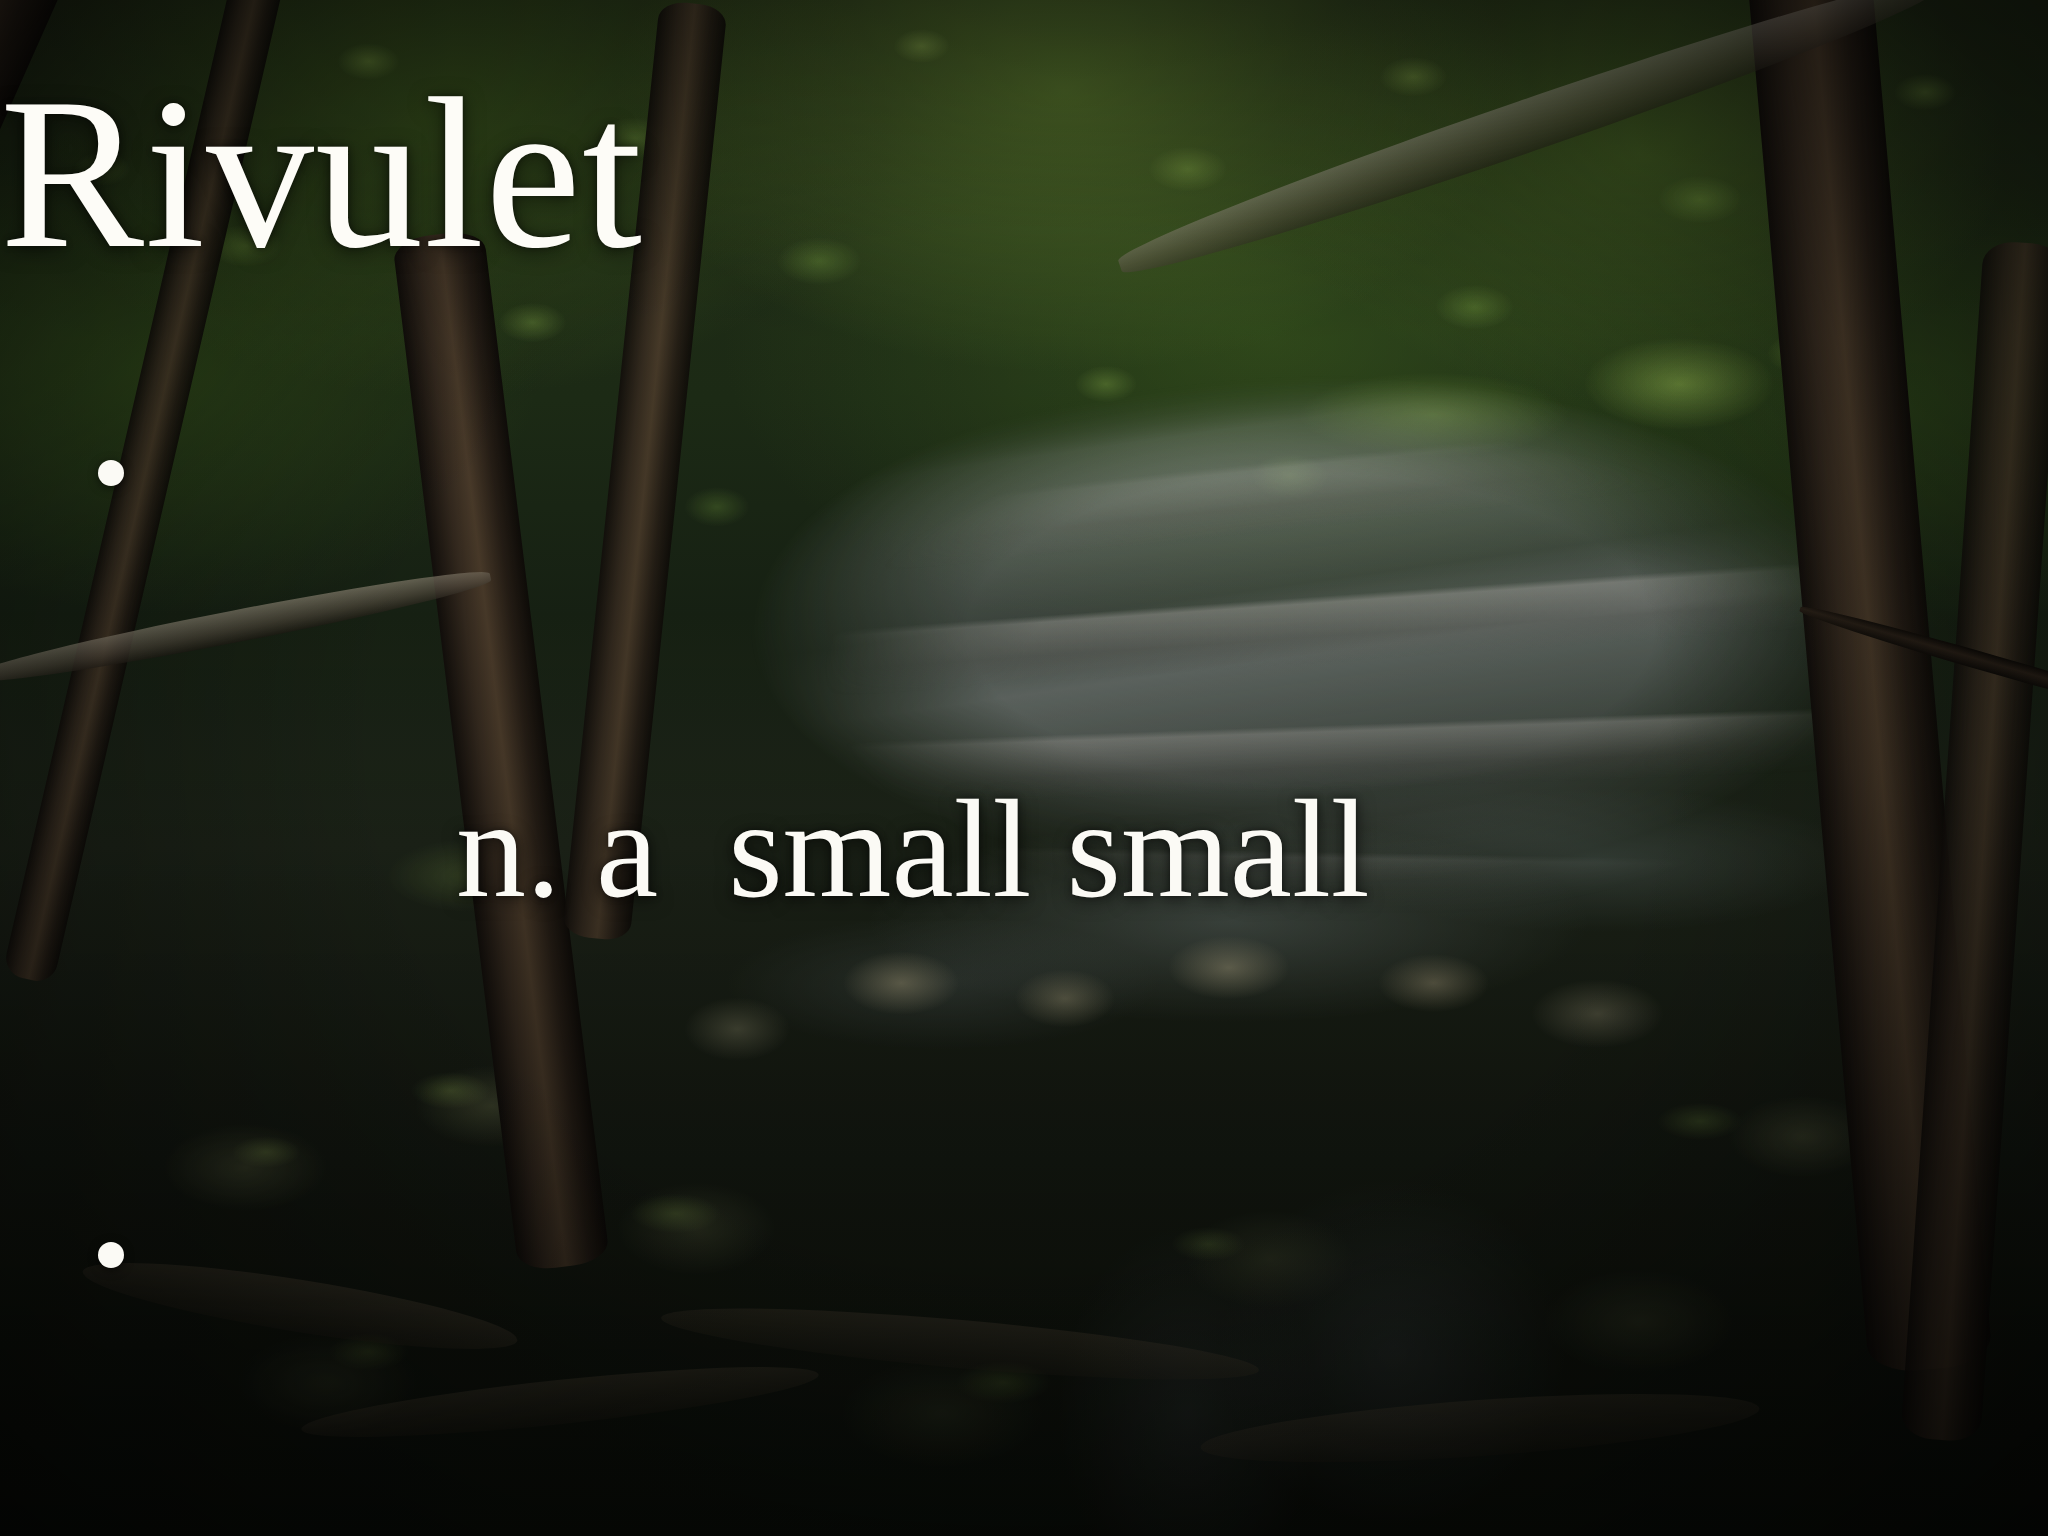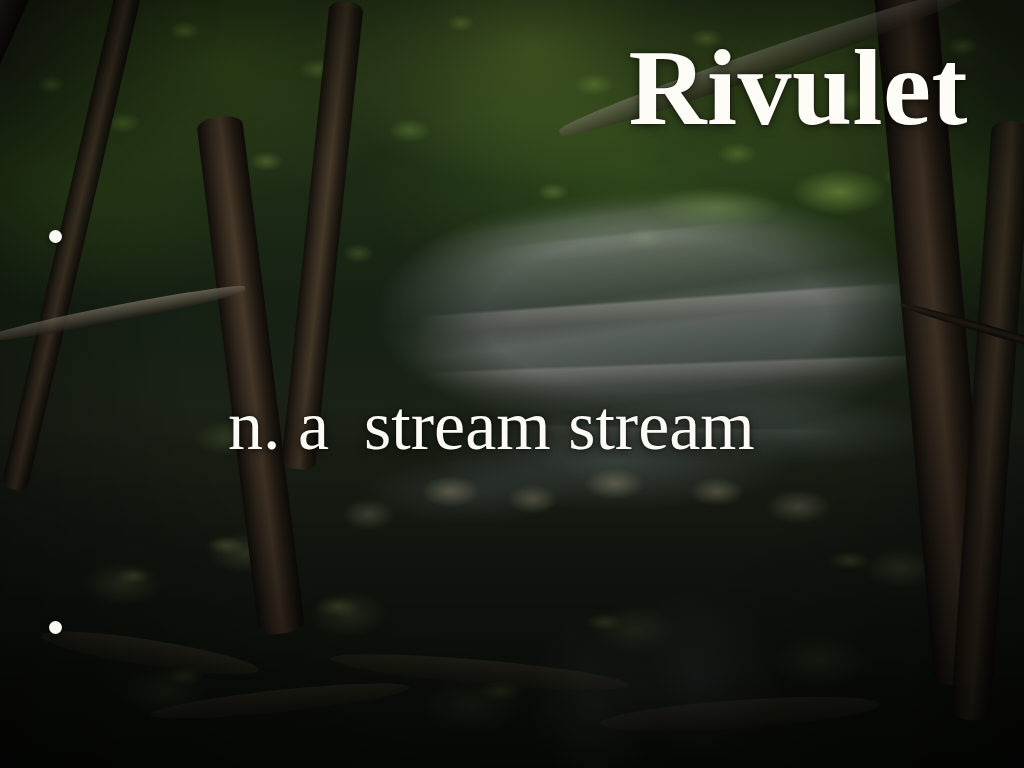--- a/index.html
+++ b/index.html
@@ -159,25 +159,25 @@
   
   .content {
     position: absolute;
     inset: 0;
   }
   .title {
     position: absolute;
     top: 34px;
     left: 0;
     width: 968px;
-    text-align: right;
+    text-align: left;
     font-size: 108px;
     line-height: 1.0;
     color: #fdfcf7;
-    font-weight: bold;
+    font-weight: normal;
     letter-spacing: .5px;
     text-shadow: 0 2px 10px rgba(0,0,0,.55), 0 0 3px rgba(0,0,0,.45);
     margin: 0;
   }
   .bullets {
     position: absolute;
     top: 186px;
     left: 40px;
     width: 944px;
     margin: 0;
@@ -242,21 +242,21 @@
   </div>
 
   <div class="content">
 
     <h1 class="title">Rivulet</h1>
 
     <ul class="bullets">
 
       <li class="bullet">
         <span class="dot"></span>
-        <span>n. a  stream stream</span>
+        <span>n. a  small small</span>
       </li>
 
       <li class="bullet">
         <span class="dot"></span>
         
       </li>
 
     </ul>
   </div>
 </div>

